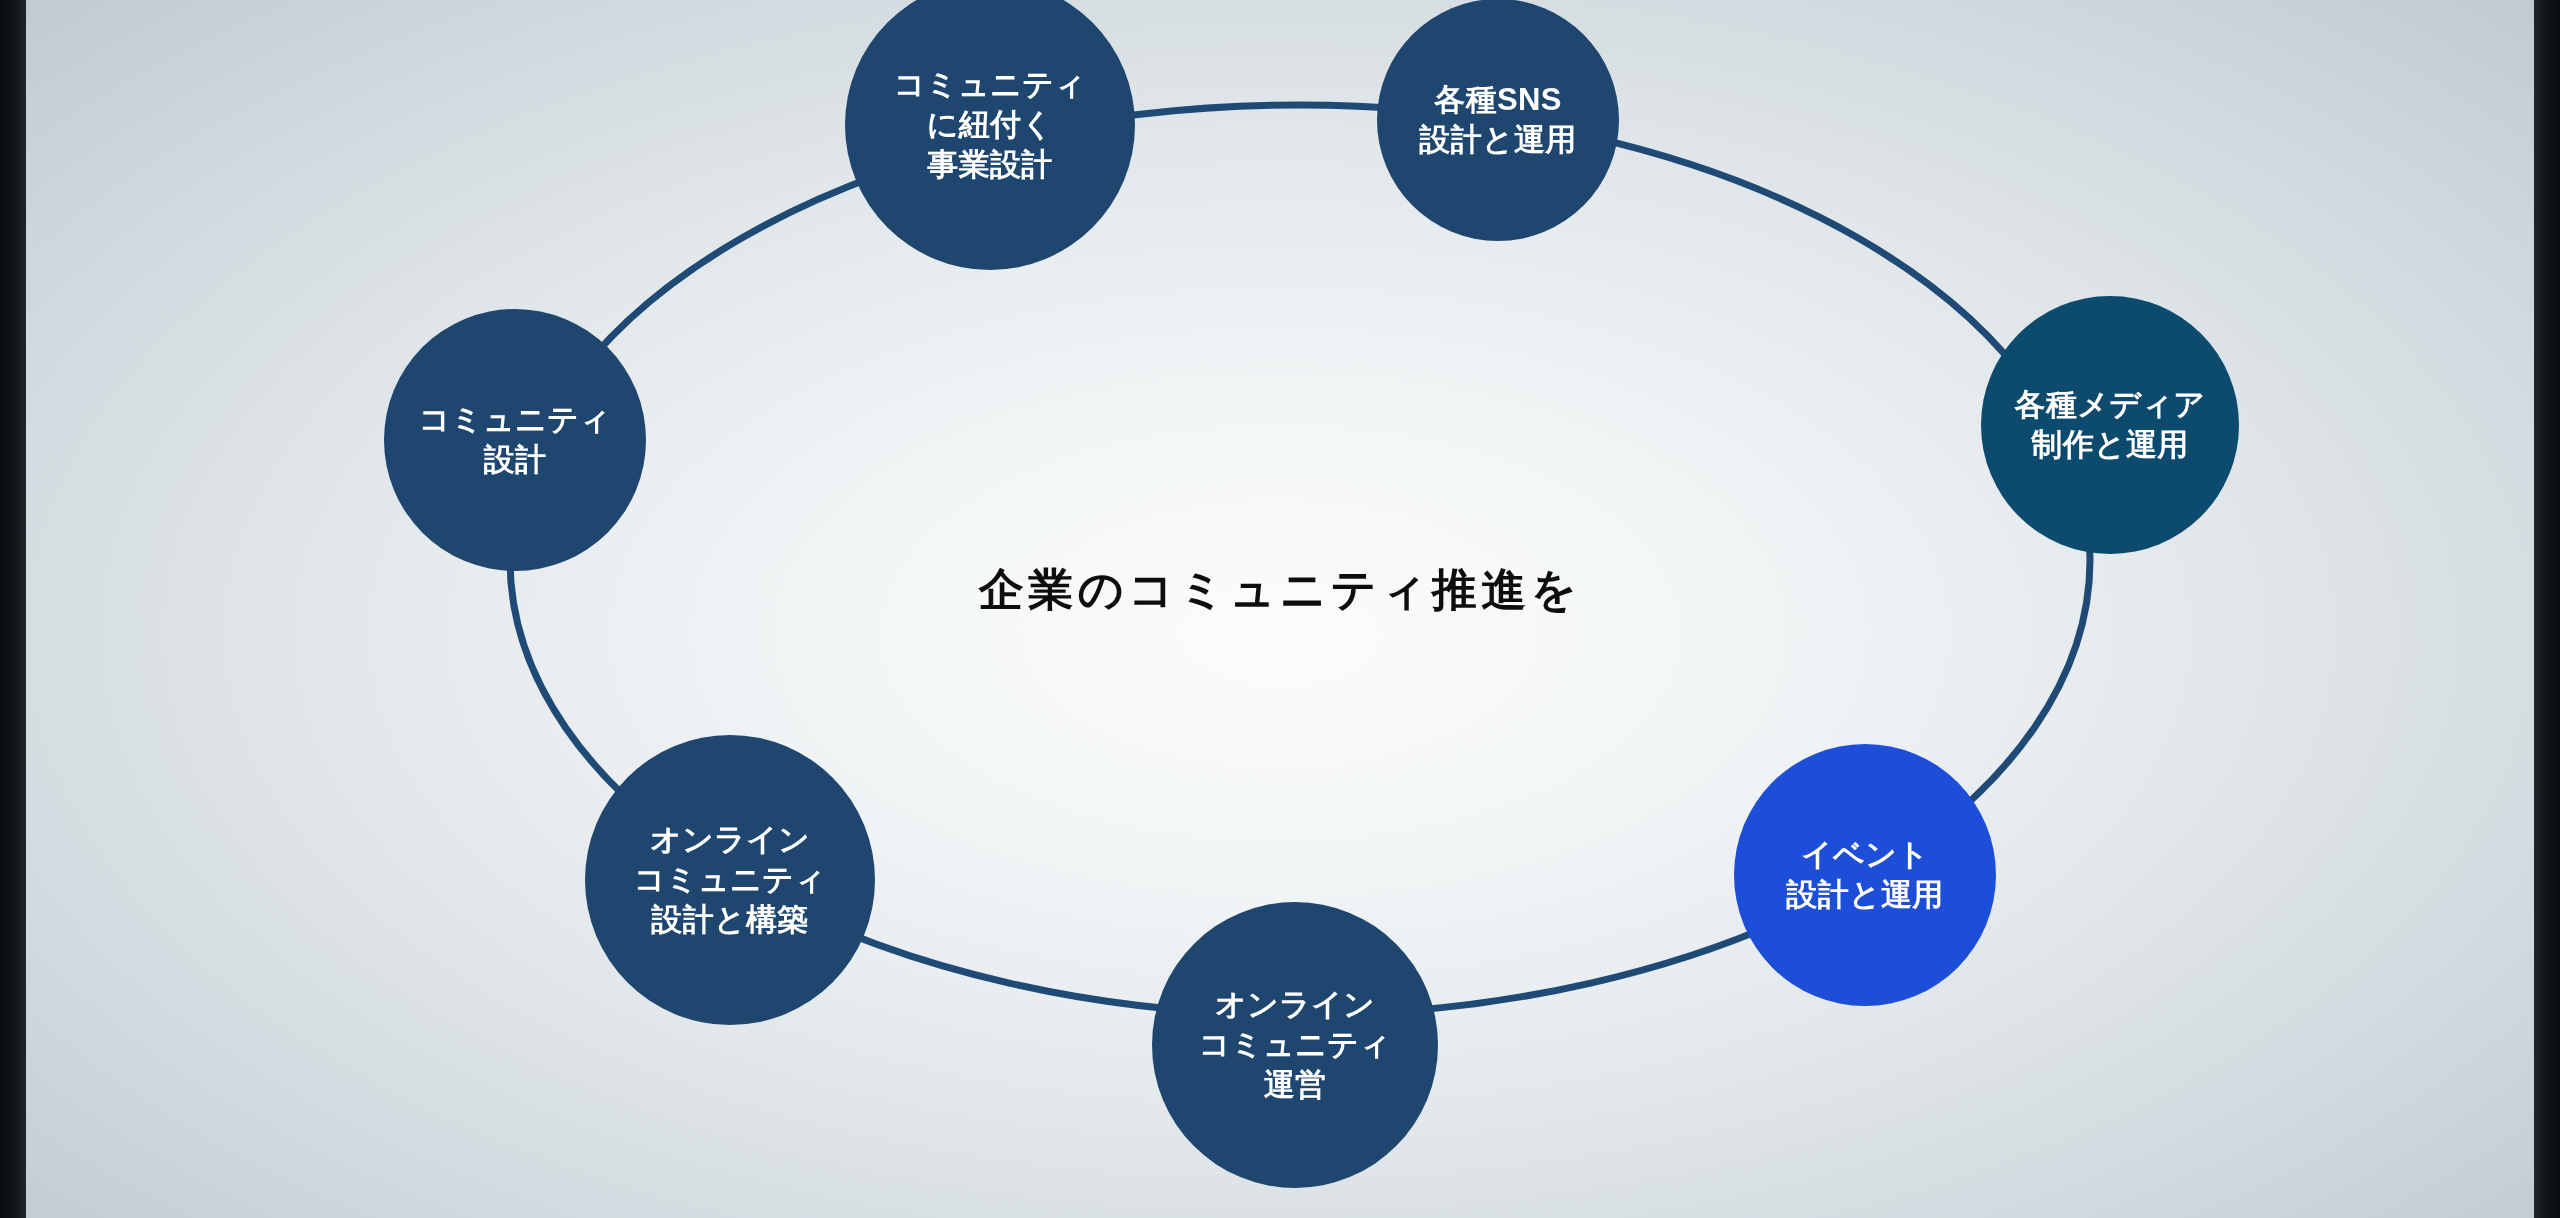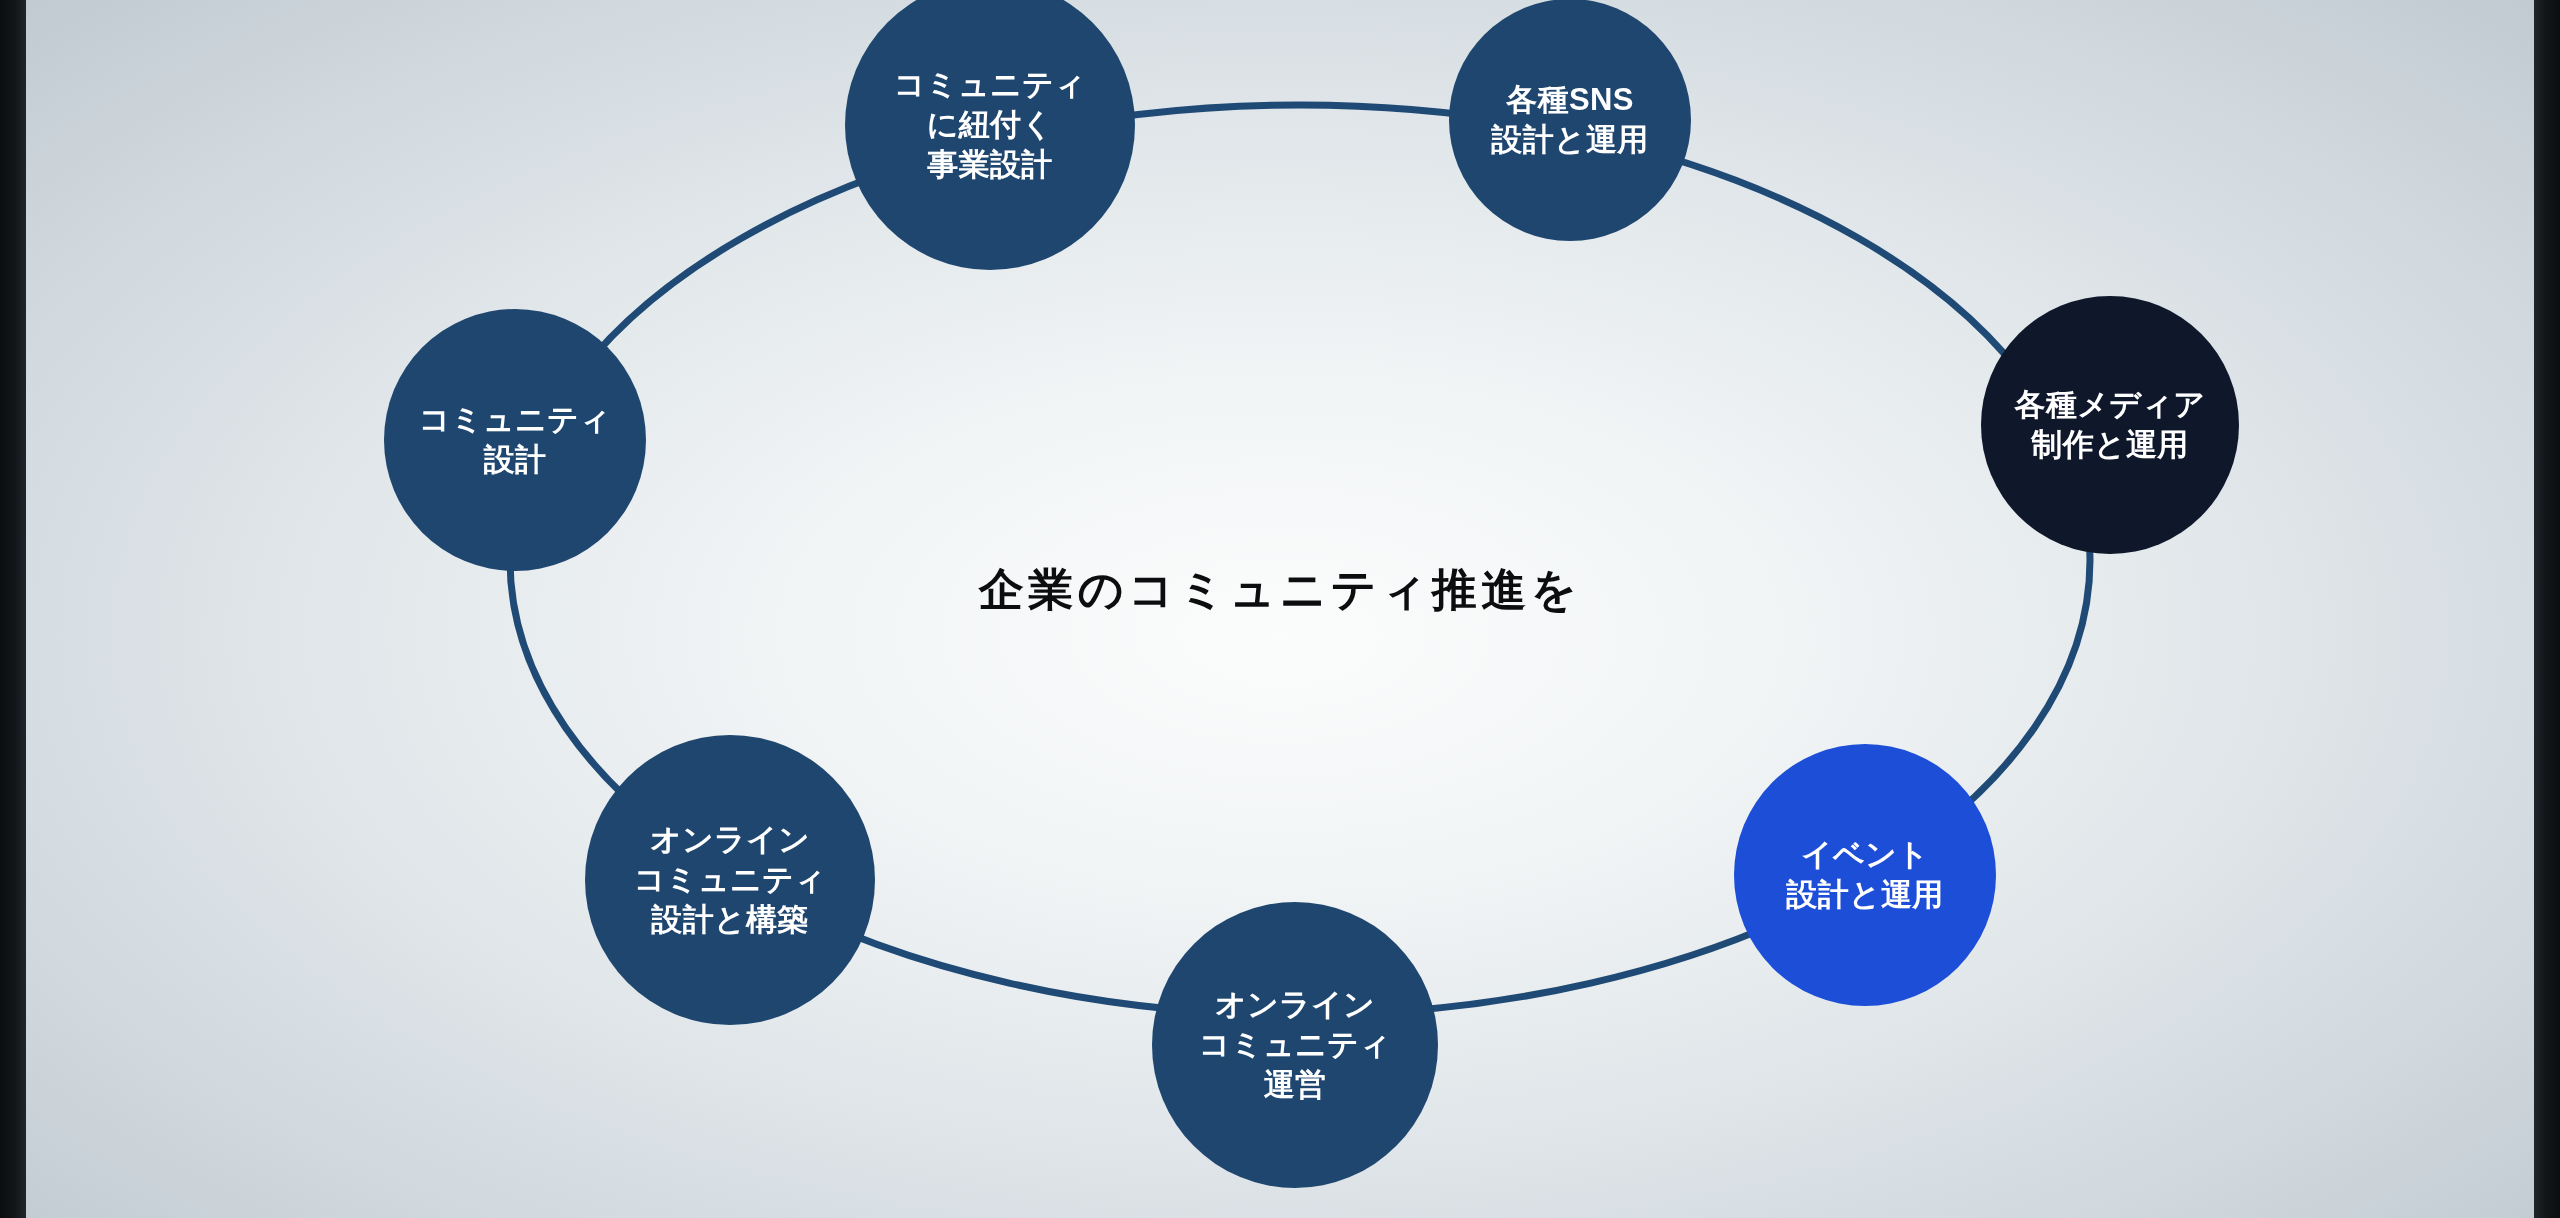--- a/index.html
+++ b/index.html
@@ -72,25 +72,25 @@
   <svg id="ring" viewBox="0 0 2560 1218" xmlns="http://www.w3.org/2000/svg">
     <ellipse cx="1300" cy="560" rx="790" ry="455" fill="none" stroke="#1e4a75" stroke-width="7"></ellipse>
   </svg>
 
   <div id="nodes">
       <div class="node" style="left: 845px; top: -20px; width: 290px; height: 290px; background: rgb(30, 70, 111); color: rgb(255, 255, 255);">
         <span class="lbl" style="font-size: 31px;">コミュニティ
 に紐付く
 事業設計</span>
       </div>
-      <div class="node" style="left: 1449px; top: -1px; width: 242px; height: 242px; background: rgb(30, 70, 111); color: rgb(255, 255, 255);">
+      <div class="node" style="left: 1377px; top: -1px; width: 242px; height: 242px; background: rgb(30, 70, 111); color: rgb(255, 255, 255);">
         <span class="lbl" style="font-size: 31px;">各種SNS
 設計と運用</span>
       </div>
-      <div class="node" style="left: 1981px; top: 296px; width: 258px; height: 258px; background: #0f172a; color: rgb(255, 255, 255);">
+      <div class="node" style="left: 1981px; top: 296px; width: 258px; height: 258px; background: #0c4a6e; color: rgb(255, 255, 255);">
         <span class="lbl" style="font-size: 31px;">各種メディア
 制作と運用</span>
       </div>
       <div class="node" style="left: 384px; top: 309px; width: 262px; height: 262px; background: rgb(30, 70, 111); color: rgb(255, 255, 255);">
         <span class="lbl" style="font-size: 31px;">コミュニティ
 設計</span>
       </div>
       <div class="node" style="left: 585px; top: 735px; width: 290px; height: 290px; background: rgb(30, 70, 111); color: rgb(255, 255, 255);">
         <span class="lbl" style="font-size: 31px;">オンライン
 コミュニティ

